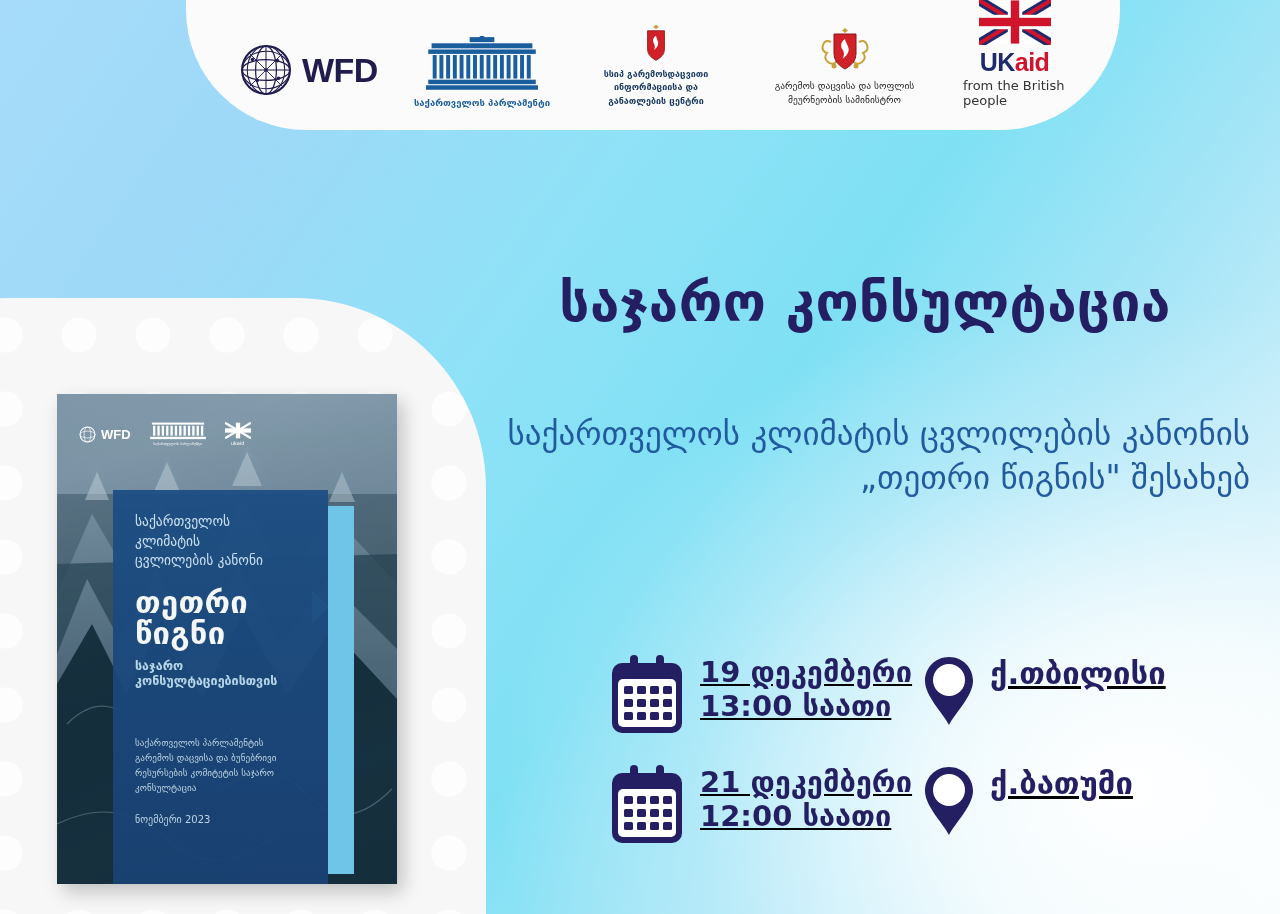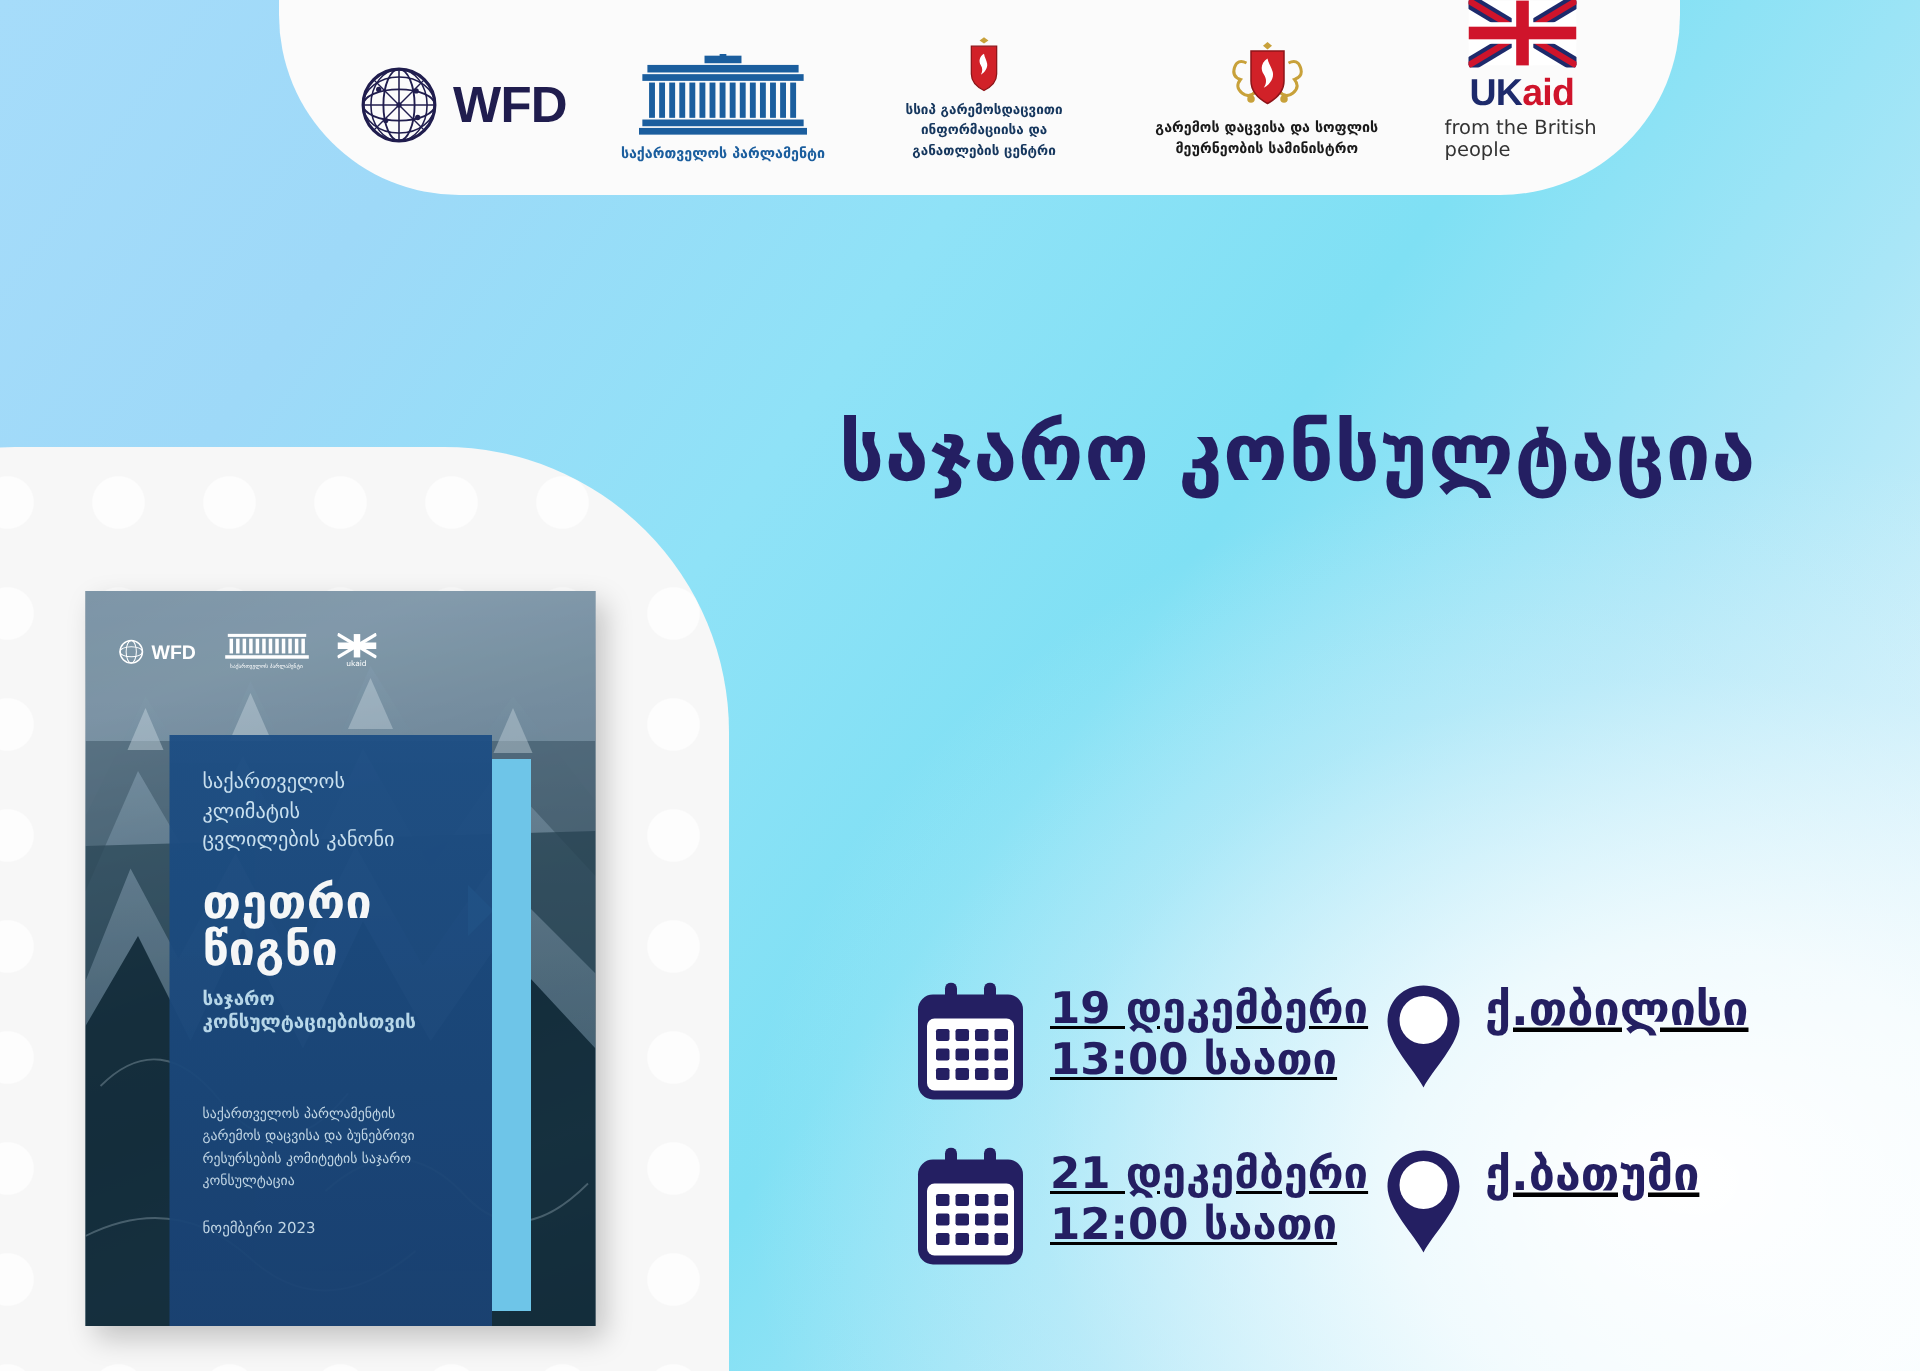--- a/index.html
+++ b/index.html
@@ -40,21 +40,21 @@
   
   .parl-build { width: 112px; height: 56px; }
   .parl-cap { font-size: 9.5px; color: #1b5e9e; margin-top: 5px; white-space: nowrap; font-weight: 600; }
 
   
   .env-crest { width: 26px; height: 38px; }
   .env-cap { font-size: 9px; color: #16375e; line-height: 1.5; text-align: center; margin-top: 6px; font-weight: 700; width: 140px; }
 
   
   .min-crest { width: 50px; height: 46px; }
-  .min-cap { font-size: 9.5px; color: #1a1a1a; line-height: 1.55; text-align: center; margin-top: 6px; font-weight: 700; width: 165px; }
+  .min-cap { font-size: 9.5px; color: #1a1a1a; line-height: 1.55; text-align: center; margin-top: 6px; font-weight: 400; width: 165px; }
 
   
   .uk-flag { width: 72px; height: 46px; position: relative; overflow: hidden; }
   .uk-word { font-size: 25px; font-weight: 800; margin-top: 3px; letter-spacing: -0.5px; font-family: "Liberation Sans", sans-serif; }
   .uk-word .uk { color: #1d2a6b; }
   .uk-word .aid { color: #cf142b; }
   .uk-sub { font-size: 13px; color: #333; margin-top: 1px; }
 
   
   .left-card {
@@ -326,20 +326,22 @@
         <div class="bp-body" style="white-space:pre-line">საქართველოს პარლამენტის
 გარემოს დაცვისა და ბუნებრივი
 რესურსების კომიტეტის საჯარო
 კონსულტაცია</div>
         <div class="bp-date">ნოემბერი 2023</div>
       </div>
     </div>
   </div>
 
   <div class="title">საჯარო კონსულტაცია</div>
+  <div class="subtitle" style="white-space:pre-line">საქართველოს კლიმატის ცვლილების კანონის
+„თეთრი წიგნის" შესახებ</div>
 
   <div class="events">
 
     <div class="event">
       <svg class="cal-ico" viewBox="0 0 74 80">
         <rect x="20" y="0" width="8" height="18" rx="4" fill="#241f62"></rect>
         <rect x="46" y="0" width="8" height="18" rx="4" fill="#241f62"></rect>
         <rect x="2" y="8" width="70" height="70" rx="10" fill="#241f62"></rect>
         <rect x="8" y="24" width="58" height="48" rx="5" fill="#ffffff"></rect>
         <g fill="#241f62">

